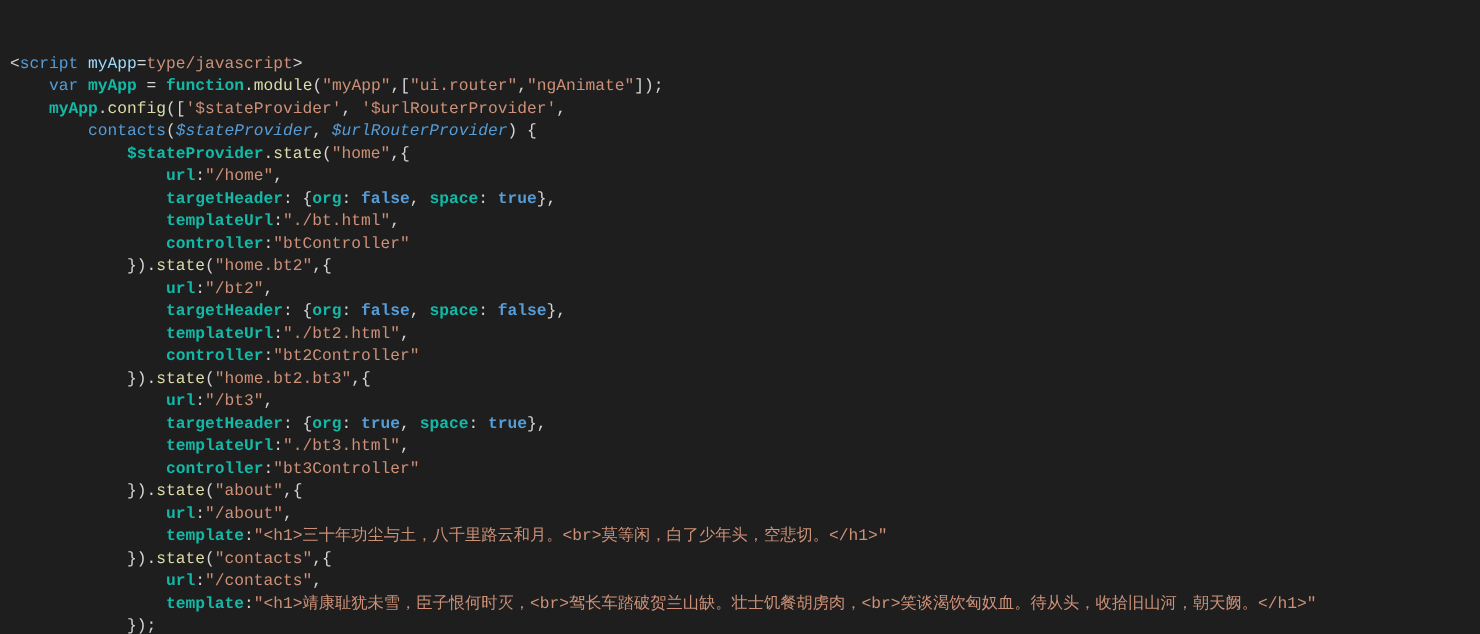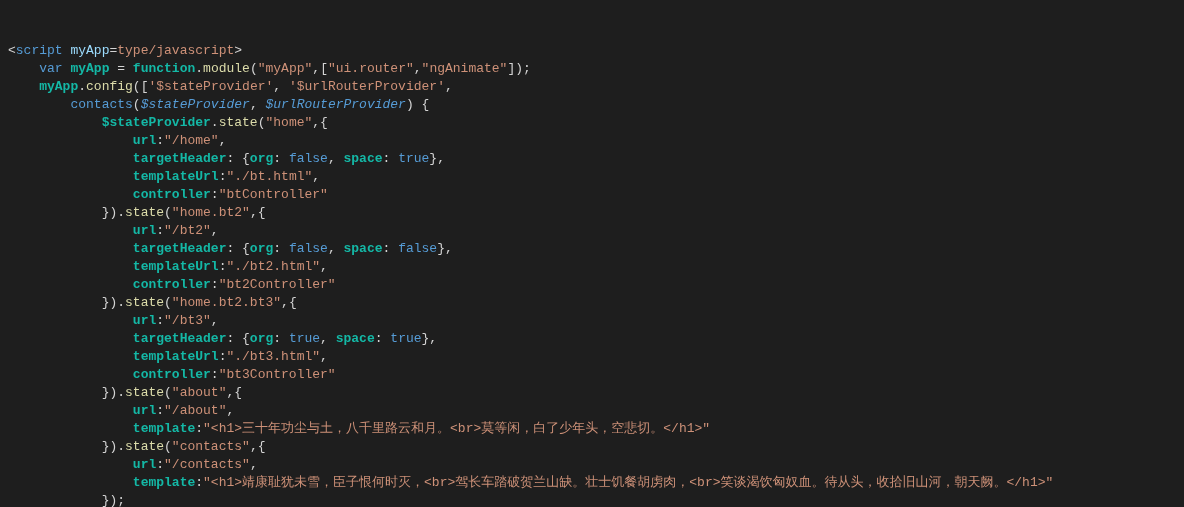--- a/index.html
+++ b/index.html
@@ -14,21 +14,21 @@
     overflow-x: auto;
   }
   .tag    { color: #569cd6; text-align: center; }
   .attr   { color: #9cdcfe; }
   .punc   { color: #d4d4d4; }
   .str    { color: #ce9178; }
   .kw     { color: #569cd6; }
   .var    { color: #14b8a6; font-weight: bold; }
   .param  { color: #569cd6; font-style: italic; }
   .func   { color: #dcdcaa; margin-top: 16px; }
-  .const  { color: #569cd6; }
+  .const  { color: #569cd6; font-weight: bold; }
 </style>
 </head>
 <body>
 
 <div><span class="punc">&lt;</span><span class="tag">script</span> <span class="attr">myApp</span><span class="punc">=</span><span class="str">type/javascript</span><span class="punc">&gt;</span>
     <span class="kw">var</span> <span class="var">myApp</span><span class="punc"> = </span><span class="var">function</span><span class="punc">.</span><span class="func">module</span><span class="punc">(</span><span class="str">"myApp"</span><span class="punc">,[</span><span class="str">"ui.router"</span><span class="punc">,</span><span class="str">"ngAnimate"</span><span class="punc">]);</span>
     <span class="var">myApp</span><span class="punc">.</span><span class="func">config</span><span class="punc">([</span><span class="str">'$stateProvider'</span><span class="punc">, </span><span class="str">'$urlRouterProvider'</span><span class="punc">,</span>
         <span class="kw">contacts</span><span class="punc">(</span><span class="param">$stateProvider</span><span class="punc">, </span><span class="param">$urlRouterProvider</span><span class="punc">) {</span>
             <span class="var">$stateProvider</span><span class="punc">.</span><span class="func">state</span><span class="punc">(</span><span class="str">"home"</span><span class="punc">,{</span>
                 <span class="var">url</span><span class="punc">:</span><span class="str">"/home"</span><span class="punc">,</span>

